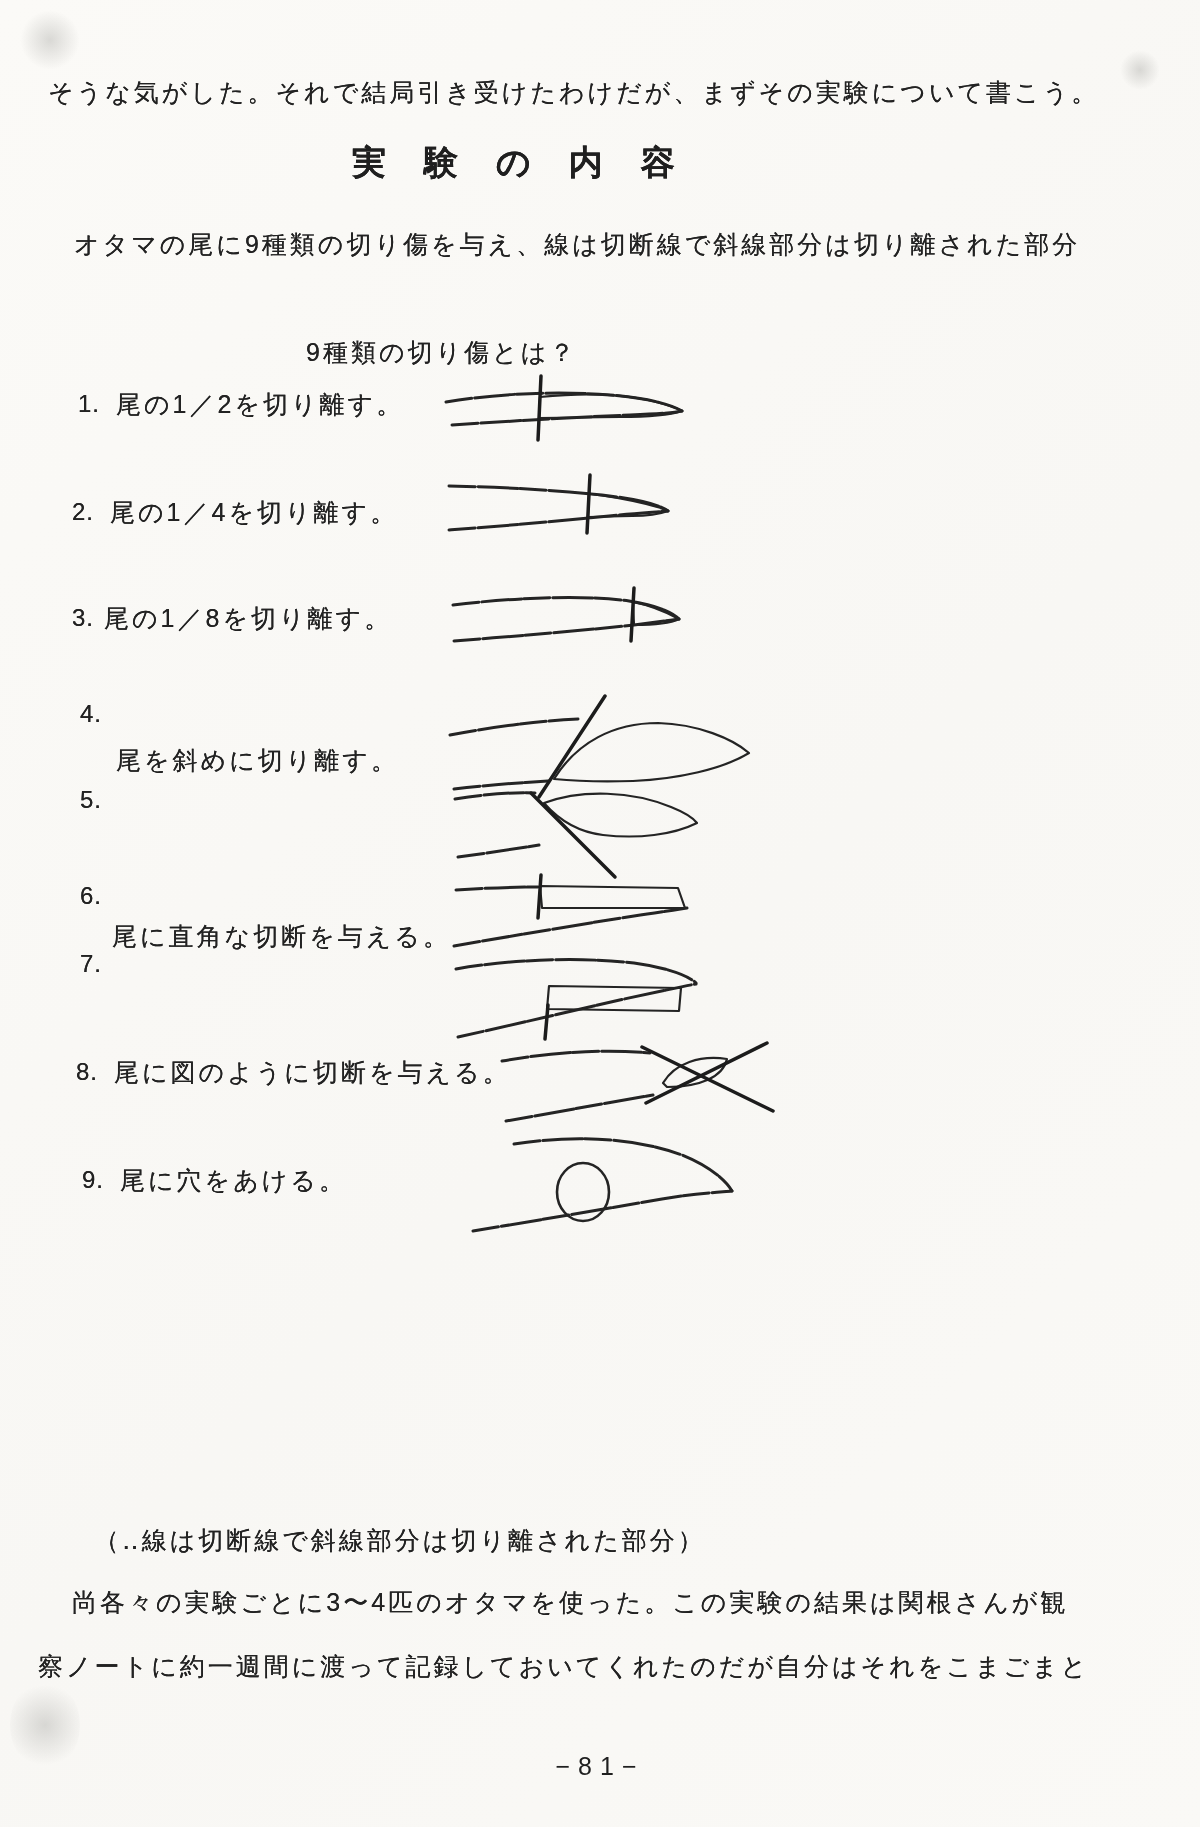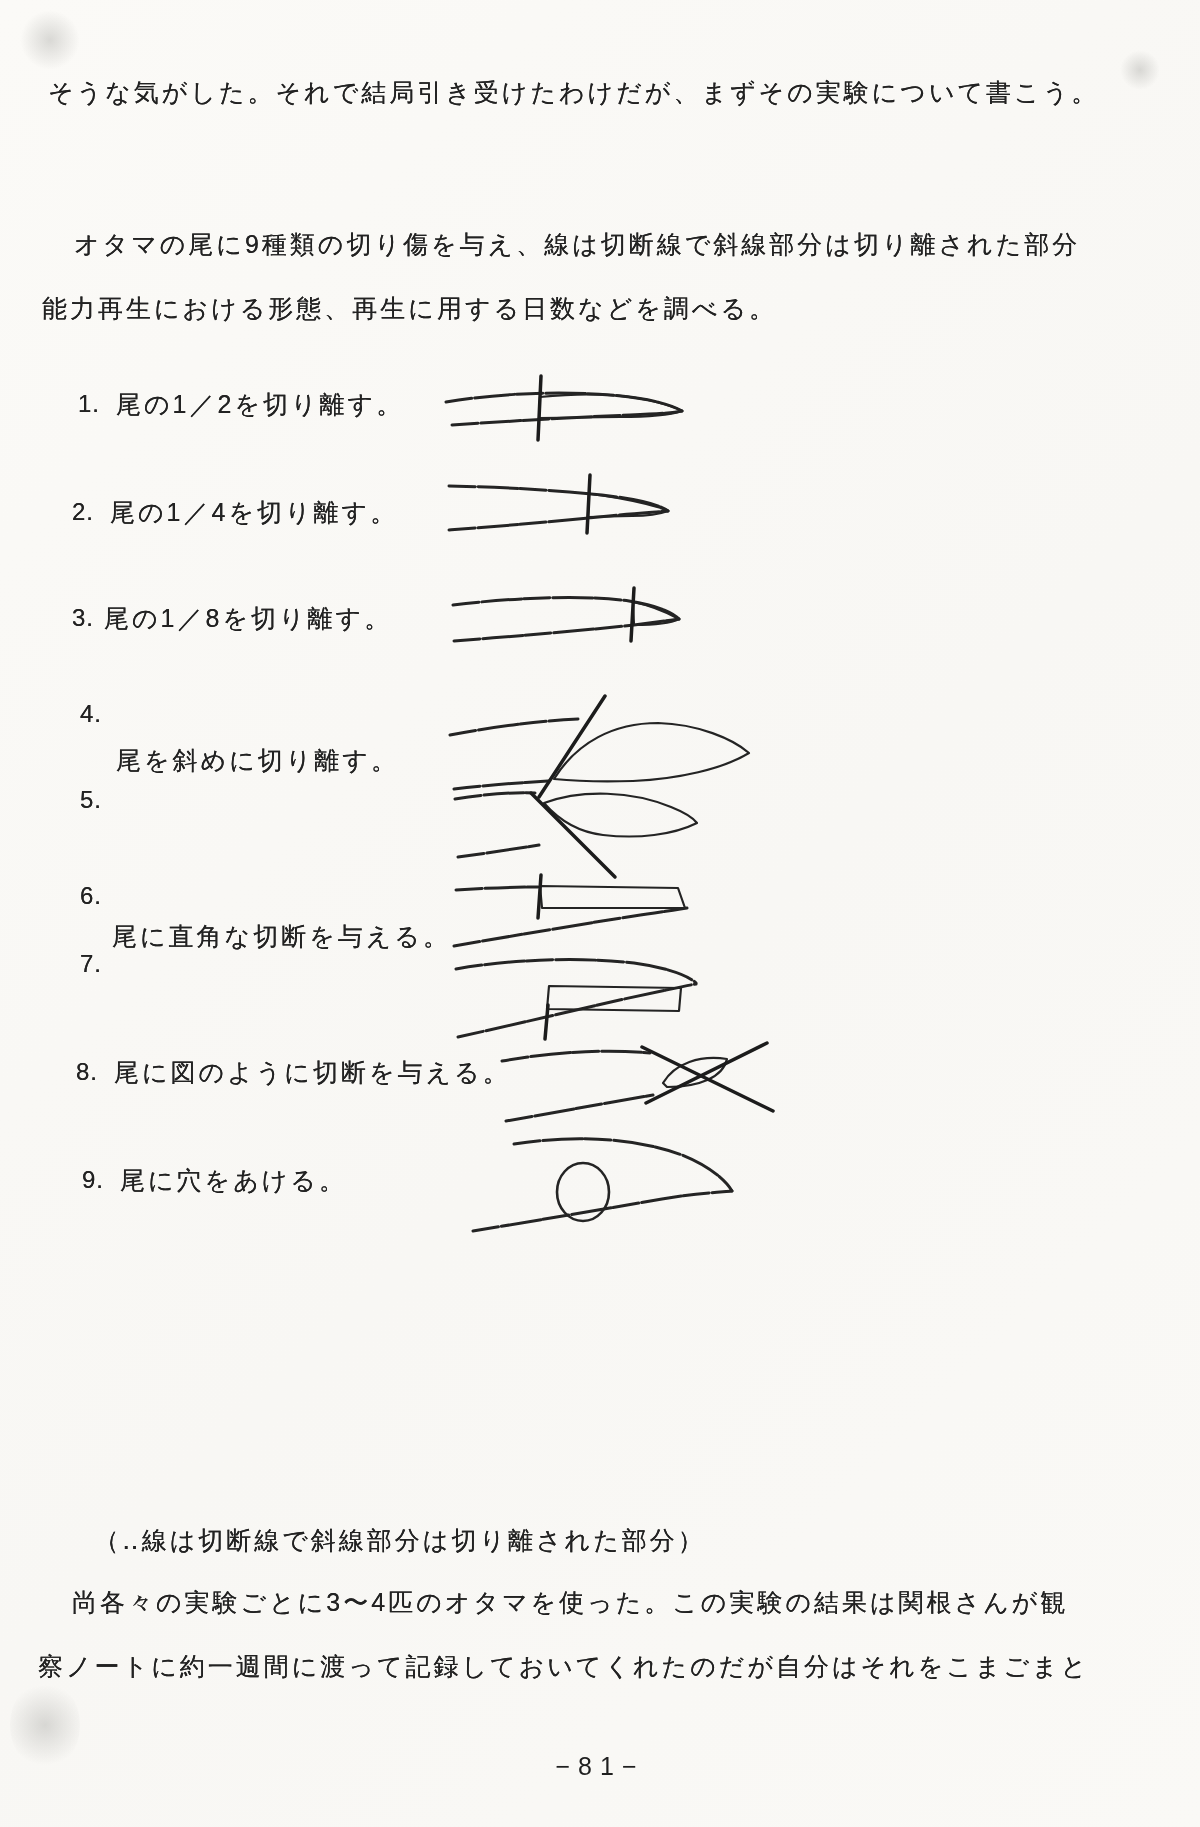--- a/index.html
+++ b/index.html
@@ -55,24 +55,25 @@
       </pattern>
     </defs>
   </svg>
 
   <div class="speck" style="left:20px;top:10px;width:60px;height:60px"></div>
   <div class="speck" style="left:1120px;top:50px;width:40px;height:40px"></div>
   <div class="speck" style="left:10px;top:1680px;width:70px;height:90px"></div>
 
   <div class="t" style="left:48px;top:76px">そうな気がした。それで結局引き受けたわけだが、まずその実験について書こう。</div>
 
+  <div class="heading" style="left:352px;top:140px">実験の内容</div>
 
   <div class="t" style="left:74px;top:228px">オタマの尾に9種類の切り傷を与え、線は切断線で斜線部分は切り離された部分</div>
-  <div class="t" style="left:42px;top:292px">能力再生における形態、再生に用する日数などを調べる。</div>
 
+  <div class="t" style="left:306px;top:336px">9種類の切り傷とは？</div>
 
   <div class="t num" style="left:78px;top:390px">1.</div>
   <div class="t" style="left:116px;top:388px">尾の1／2を切り離す。</div>
   <svg class="diag" style="left:440px;top:366px" width="270" height="82" viewBox="0 0 270 82">
     <path class="ink sketch" d="M6,36 C60,27 120,25 170,29 C205,32 228,37 242,45"></path>
     <path class="ink sketch" d="M12,59 C70,55 140,51 190,49 C215,48 233,47 242,45"></path>
     <path fill="url(#hatch)" class="ink" style="stroke-width:2.2" d="M100,31 C140,27 180,28 208,34 C225,38 237,42 242,45 C230,49 208,51 180,51 L99,52 Z"></path>
     <path class="cut" d="M101,10 L98,74"></path>
   </svg>
 

